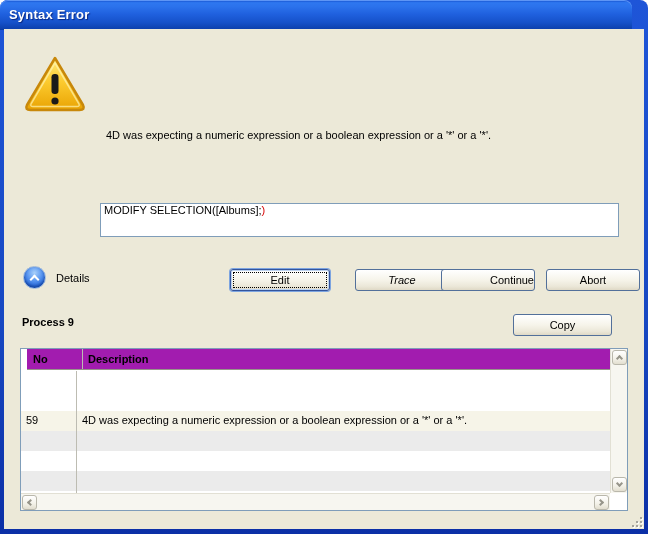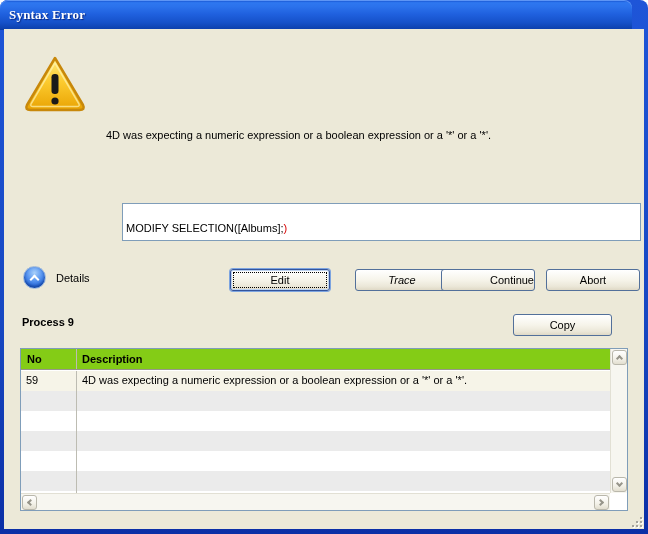--- a/index.html
+++ b/index.html
@@ -3,37 +3,37 @@
 <meta charset="utf-8">
 <style>
   * { margin:0; padding:0; box-sizing:border-box; }
   html,body { width:648px; height:534px; }
   body { font-family:"Liberation Sans", sans-serif; position:relative; background:#fff; overflow:hidden; }
 
   
   .frame { position:absolute; inset:0; background:linear-gradient(180deg,#1E55D8 0%,#1748C2 60%,#0B2FA6 100%); border-radius:8px 8px 0 0; }
   .titlebar { position:absolute; top:0; left:0; right:16px; height:30px; border-radius:8px 8px 0 0;
     background:linear-gradient(180deg,#0E49C8 0%,#2E77F0 9%,#2B72EC 22%, #1F60DE 48%, #1551C9 75%, #0C41AE 96%, #0A3A9E 100%);
-    box-shadow:inset 0 1px 0 #5E95F5;font-family:Liberation Serif, serif; }
+    box-shadow:inset 0 1px 0 #5E95F5; }
   .title-text { position:absolute; left:9px; top:7px; color:#fff; font-size:13px; font-weight:bold;
     text-shadow:1px 1px 1px #0A2880; letter-spacing:.2px; }
 
   .content { position:absolute; top:29px; left:4px; width:640px; height:500px; background:#ECE9D8; }
 
   
   .warn { position:absolute; left:18px; top:25px; width:66px; height:60px; }
 
   
   .msg { position:absolute; font-size:11px; color:#000; white-space:nowrap; }
   .msg1 { left:102px; top:20px; }
   .msg2 { left:102px; top:100px; }
 
   
-  .codebox { position:absolute; left:118px; top:174px; width:519px; height:34px; background:#fff;
-    border:1px solid #7F9DB9; font-size:11px; padding:18px 3px; line-height:13px; white-space:nowrap; overflow:hidden; }
+  .codebox { position:absolute; left:96px; top:174px; width:519px; height:34px; background:#fff;
+    border:1px solid #7F9DB9; font-size:11px; padding:0 3px; line-height:13px; white-space:nowrap; overflow:hidden; }
   .code-err { color:#D80000; }
 
   
   .details-btn { position:absolute; left:19px; top:237px; width:23px; height:23px; border-radius:50%;
     background:radial-gradient(circle at 50% 28%, #A9D0FA 0%, #5A97F0 40%, #2A6BDD 75%, #1C53BE 100%);
     border:1px solid #9FB8D8; box-shadow:inset 0 -2px 3px #1646A0; cursor:pointer; }
   .chev-up-w { position:absolute; left:7px; top:9px; width:7px; height:7px;
     border-top:2px solid #fff; border-left:2px solid #fff; transform:rotate(45deg); }
   .details-label { position:absolute; left:52px; top:243px; font-size:11px; }
 
@@ -46,28 +46,28 @@
   .btn-edit::after { content:""; position:absolute; inset:2px; border:1px dotted #000; }
   .btn-trace { left:335px; top:240px; width:94px;font-style:italic; }
   .btn-continue { left:421px; top:240px; width:94px;text-align:right; }
   .btn-abort { left:526px; top:240px; width:94px; }
   .btn-copy { left:493px; top:285px; width:99px; }
 
   .process-label { position:absolute; left:18px; top:287px; font-size:11px; font-weight:bold; }
 
   
   .tbl { position:absolute; left:16px; top:319px; width:608px; height:163px; background:#fff; border:1px solid #7F9DB9; }
-  .tbl-header { position:absolute; left:0; top:0; right:17px; height:21px; background:#84cc16; border-bottom:1px solid #97958A; }
+  .tbl-header { position:absolute; left:6px; top:0; right:17px; height:21px; background:#a21caf; border-bottom:1px solid #97958A; }
   .th { position:absolute; top:4px; font-size:11px; font-weight:bold; }
   .th-no { left:6px; }
   .th-desc { left:61px; }
   .col-sep { position:absolute; left:55px; top:0; bottom:0; width:1px; background:#BDBCB2; }
   .tbl-body { position:absolute; left:0; top:22px; right:17px; bottom:17px; overflow:hidden; background:#fff; }
   .row { position:relative; height:20px; font-size:11px; }
-  .row-data { background:#F6F4E8; }
+  .row-data { background:#F6F4E8;margin-top:40px; }
   .row .cell-no { position:absolute; left:5px; top:3px; }
   .row .cell-desc { position:absolute; left:61px; top:3px; white-space:nowrap; }
   .stripe-g { background:#EBEBEB; }
   .stripe-w { background:#FFFFFF; }
 
   
   .vscroll { position:absolute; top:0; right:0; width:17px; bottom:17px; background:#F7F6F0; border-left:1px solid #E2E0D4; }
   .hscroll { position:absolute; left:0; bottom:0; right:17px; height:17px; background:#F7F6F0; border-top:1px solid #E2E0D4; }
   .sbtn { position:absolute; width:15px; height:15px; border:1px solid #B9B7AB; border-radius:3px;
     background:linear-gradient(180deg,#FFFFFF 0%,#F3F1E8 60%,#E2DECF 100%); cursor:pointer; }

